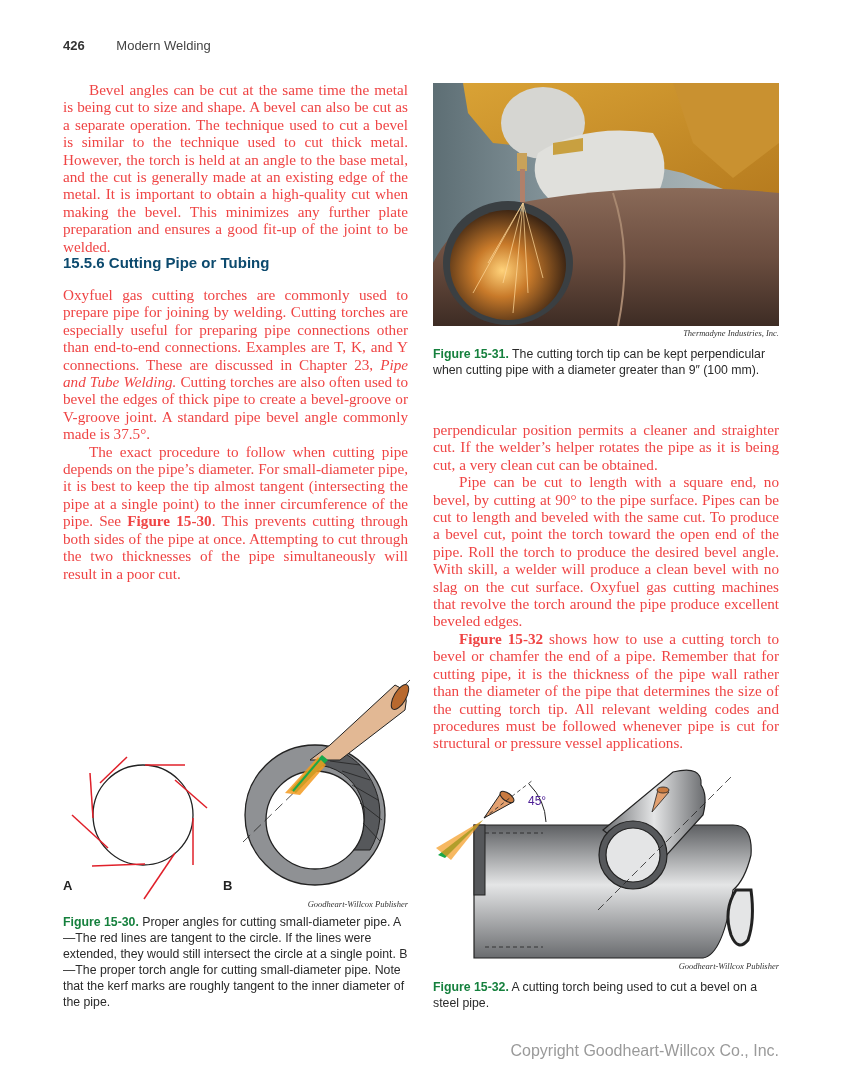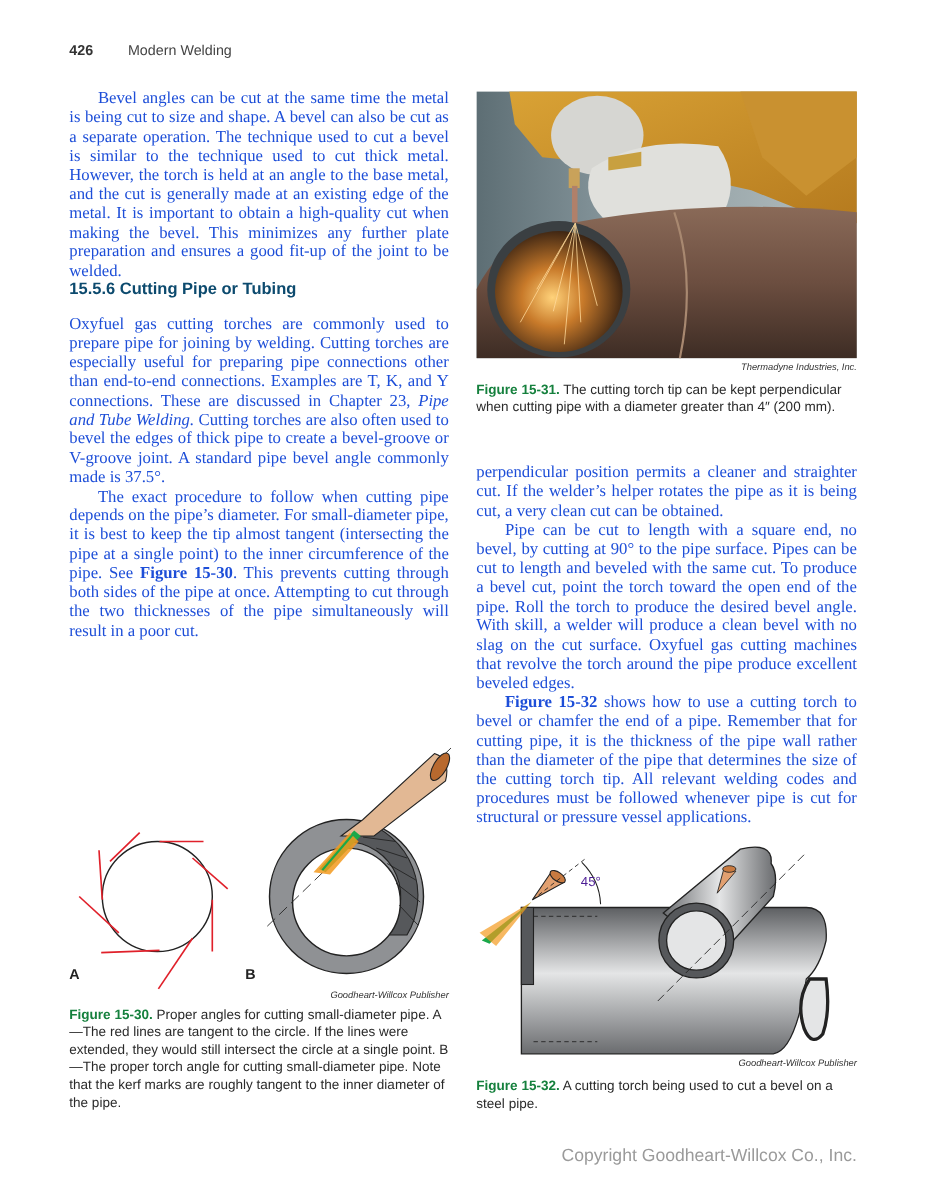--- a/index.html
+++ b/index.html
@@ -1,27 +1,27 @@
 <!DOCTYPE html>
 <html><head>
 <meta charset="utf-8">
 <style>
   html, body { margin:0; padding:0; background:#ffffff; }
   body { width:849px; height:1087px; position:relative; overflow:hidden; color:#2b2b2b; }
   .abs { position:absolute; }
   .running-head { left:63px; top:38px; font-family:"Liberation Sans", sans-serif; font-size:13px; color:#444; }
   .running-head .pg { font-weight:bold; color:#333; margin-right:28px; }
-  .para { font-family:"Liberation Serif", serif; font-size:15.2px; line-height:17.4px; text-align:justify; color:#1d4ed8; margin:0; }
+  .para { font-family:"Liberation Serif", serif; font-size:15.2px; line-height:17.4px; text-align:justify; color:#ef4444; margin:0; }
   .para.indent { text-indent:26px; }
   .col-left { left:63px; width:345px; }
   .col-right { left:433px; width:346px; }
   .heading { font-family:"Liberation Sans", sans-serif; font-weight:bold; font-size:15px; color:#0c4a6e; margin:0; }
   .caption { font-family:"Liberation Sans", sans-serif; font-size:12.3px; line-height:16px; color:#2a2a2a; }
   .caption .fignum { color:#15803d; font-weight:bold; }
-  .credit { font-family:Liberation Sans, sans-serif; font-style:italic; font-size:8.5px; color:#333; text-align:right; }
+  .credit { font-family:Liberation Serif, serif; font-style:italic; font-size:8.5px; color:#333; text-align:right; }
   .copyright { font-family:"Liberation Sans", sans-serif; font-size:16px; color:#9a9a9a; text-align:right; }
   .panel-label { font-family:"Liberation Sans", sans-serif; font-weight:bold; font-size:13px; color:#222; }
   b.ref { font-weight:bold; }
 </style>
 </head>
 <body>
 
 <div class="abs running-head">
   <span class="pg">426</span>
   <span>Modern Welding</span>
@@ -76,21 +76,21 @@
         <line x1="90" y1="120" x2="95" y2="210"></line>
       <line x1="90" y1="120" x2="55" y2="180"></line>
         <line x1="90" y1="120" x2="110" y2="195"></line>
       <line x1="90" y1="120" x2="80" y2="230"></line>
         <line x1="90" y1="120" x2="40" y2="210"></line>
     </g>
   </svg>
 </div>
 <div class="abs credit" style="left:433px; top:328px; width:346px;">Thermadyne Industries, Inc.</div>
 <div class="abs caption" style="left:433px; top:346px; width:350px;">
-  <span class="fignum">Figure 15-31.</span><span> The cutting torch tip can be kept perpendicular when cutting pipe with a diameter greater than 4″ (200 mm).</span>
+  <span class="fignum">Figure 15-31.</span><span> The cutting torch tip can be kept perpendicular when cutting pipe with a diameter greater than 9″ (100 mm).</span>
 </div>
 
 <div class="abs col-right" style="top:406px;margin-top:15px;">
   <p class="para">perpendicular position permits a cleaner and straighter cut. If the welder’s helper rotates the pipe as it is being cut, a very clean cut can be obtained.</p>
   <p class="para indent">Pipe can be cut to length with a square end, no bevel, by cutting at 90° to the pipe surface. Pipes can be cut to length and beveled with the same cut. To produce a bevel cut, point the torch toward the open end of the pipe. Roll the torch to produce the desired bevel angle. With skill, a welder will produce a clean bevel with no slag on the cut surface. Oxyfuel gas cutting machines that revolve the torch around the pipe produce excellent beveled edges.</p>
   <p class="para indent"><b class="ref">Figure 15-32</b><span> shows how to use a cutting torch to bevel or chamfer the end of a pipe. Remember that for cutting pipe, it is the thickness of the pipe wall rather than the diameter of the pipe that determines the size of the cutting torch tip. All relevant welding codes and procedures must be followed whenever pipe is cut for structural or pressure vessel applications.</span></p>
 </div>
 
 <div class="abs" style="left:60px; top:675px; width:360px; height:225px;">
   <svg width="360" height="225" viewBox="0 0 360 225">

